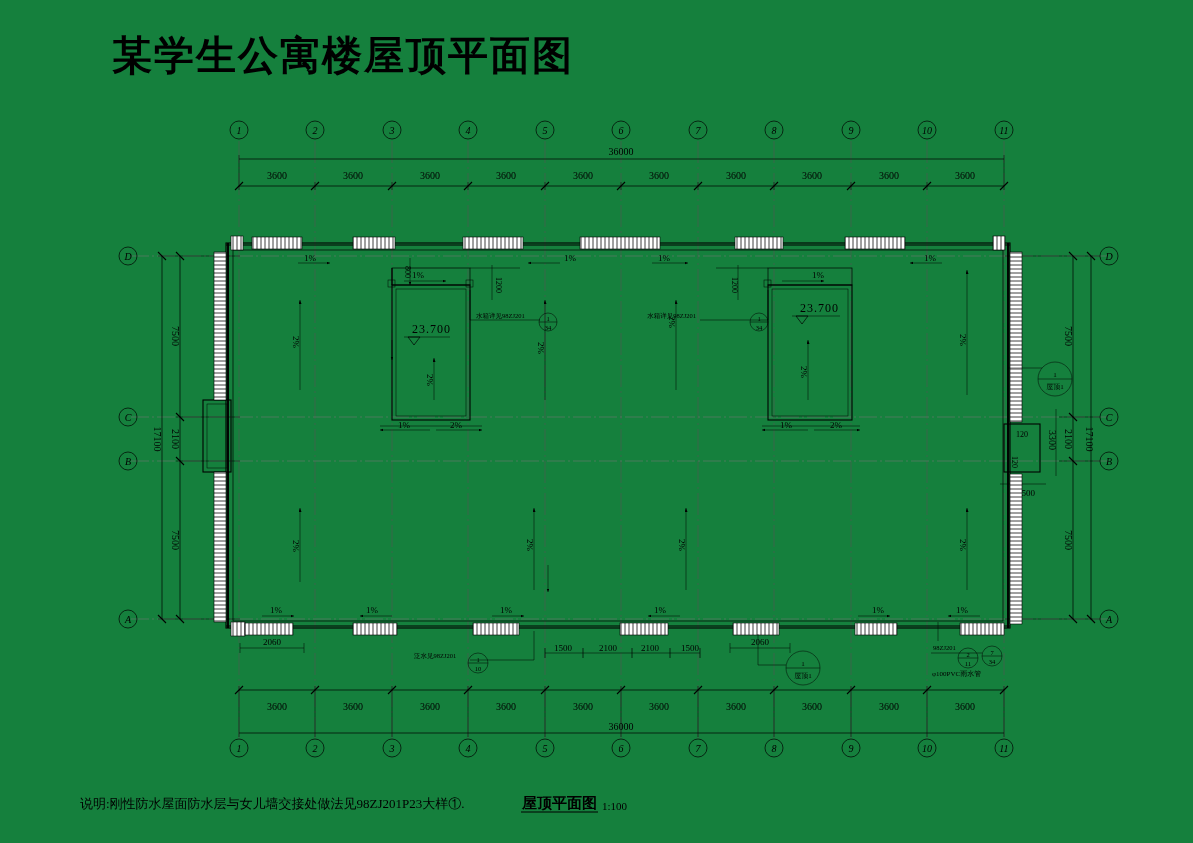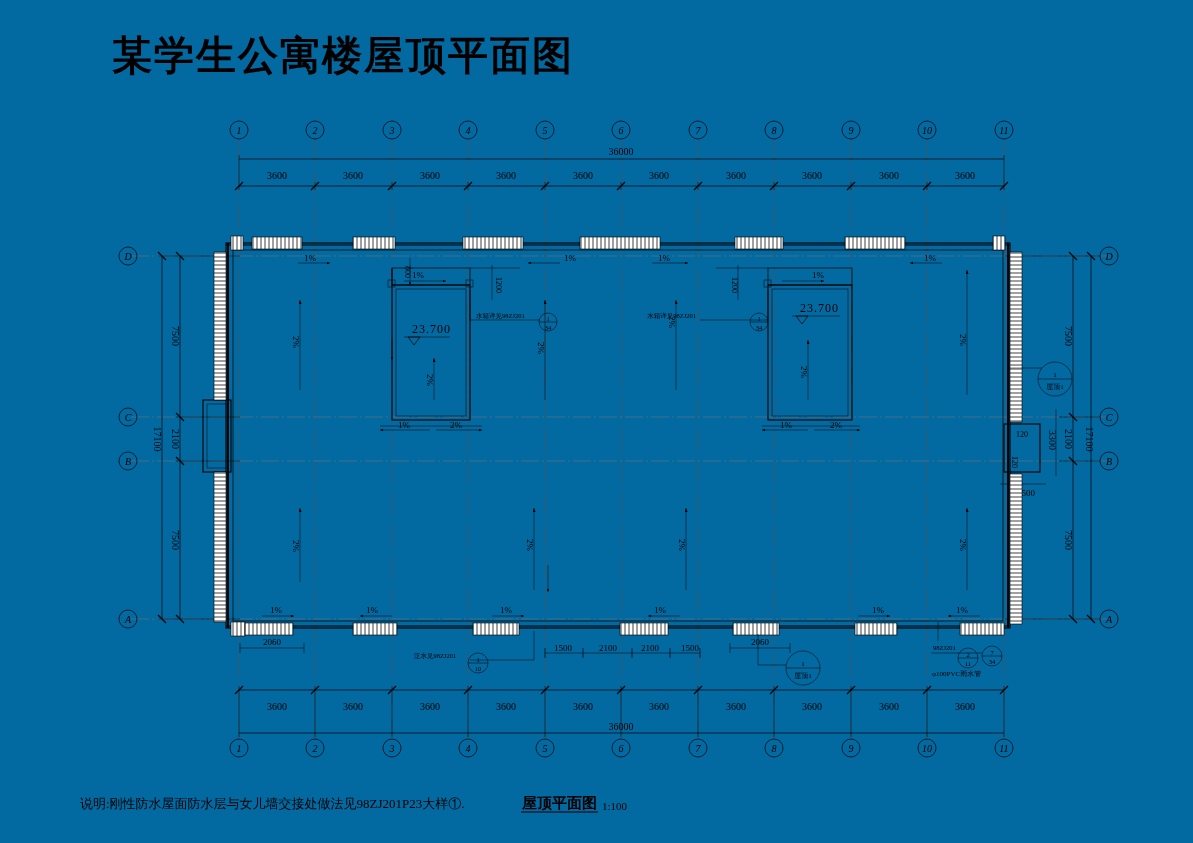--- a/index.html
+++ b/index.html
@@ -1,18 +1,18 @@
 <!DOCTYPE html>
 <html><head>
 <meta charset="utf-8">
 <style>
   html,body{margin:0;padding:0;background:#fff;}
   body{width:1193px;height:843px;position:relative;overflow:hidden;
        font-family:"Liberation Serif","DejaVu Serif",serif;color:#000;}
-  .page{position:absolute;inset:0;background:#0369a1;}
+  .page{position:absolute;inset:0;background:#15803d;}
   .title{position:absolute;left:112px;top:28px;font-size:40px;font-weight:700;
          letter-spacing:2px;font-family:"DejaVu Serif",serif;white-space:nowrap;}
   svg{position:absolute;left:0;top:0;}
   text{font-family:"Liberation Serif","DejaVu Serif",serif;fill:#000;}
   .dim{font-size:10px;}
   .dim9{font-size:9px;}
   .dim8{font-size:8px;}
   .tiny{font-size:6.5px;}
   .tiny7{font-size:7px;}
   .grid-lbl{font-size:10px;font-style:italic;}

